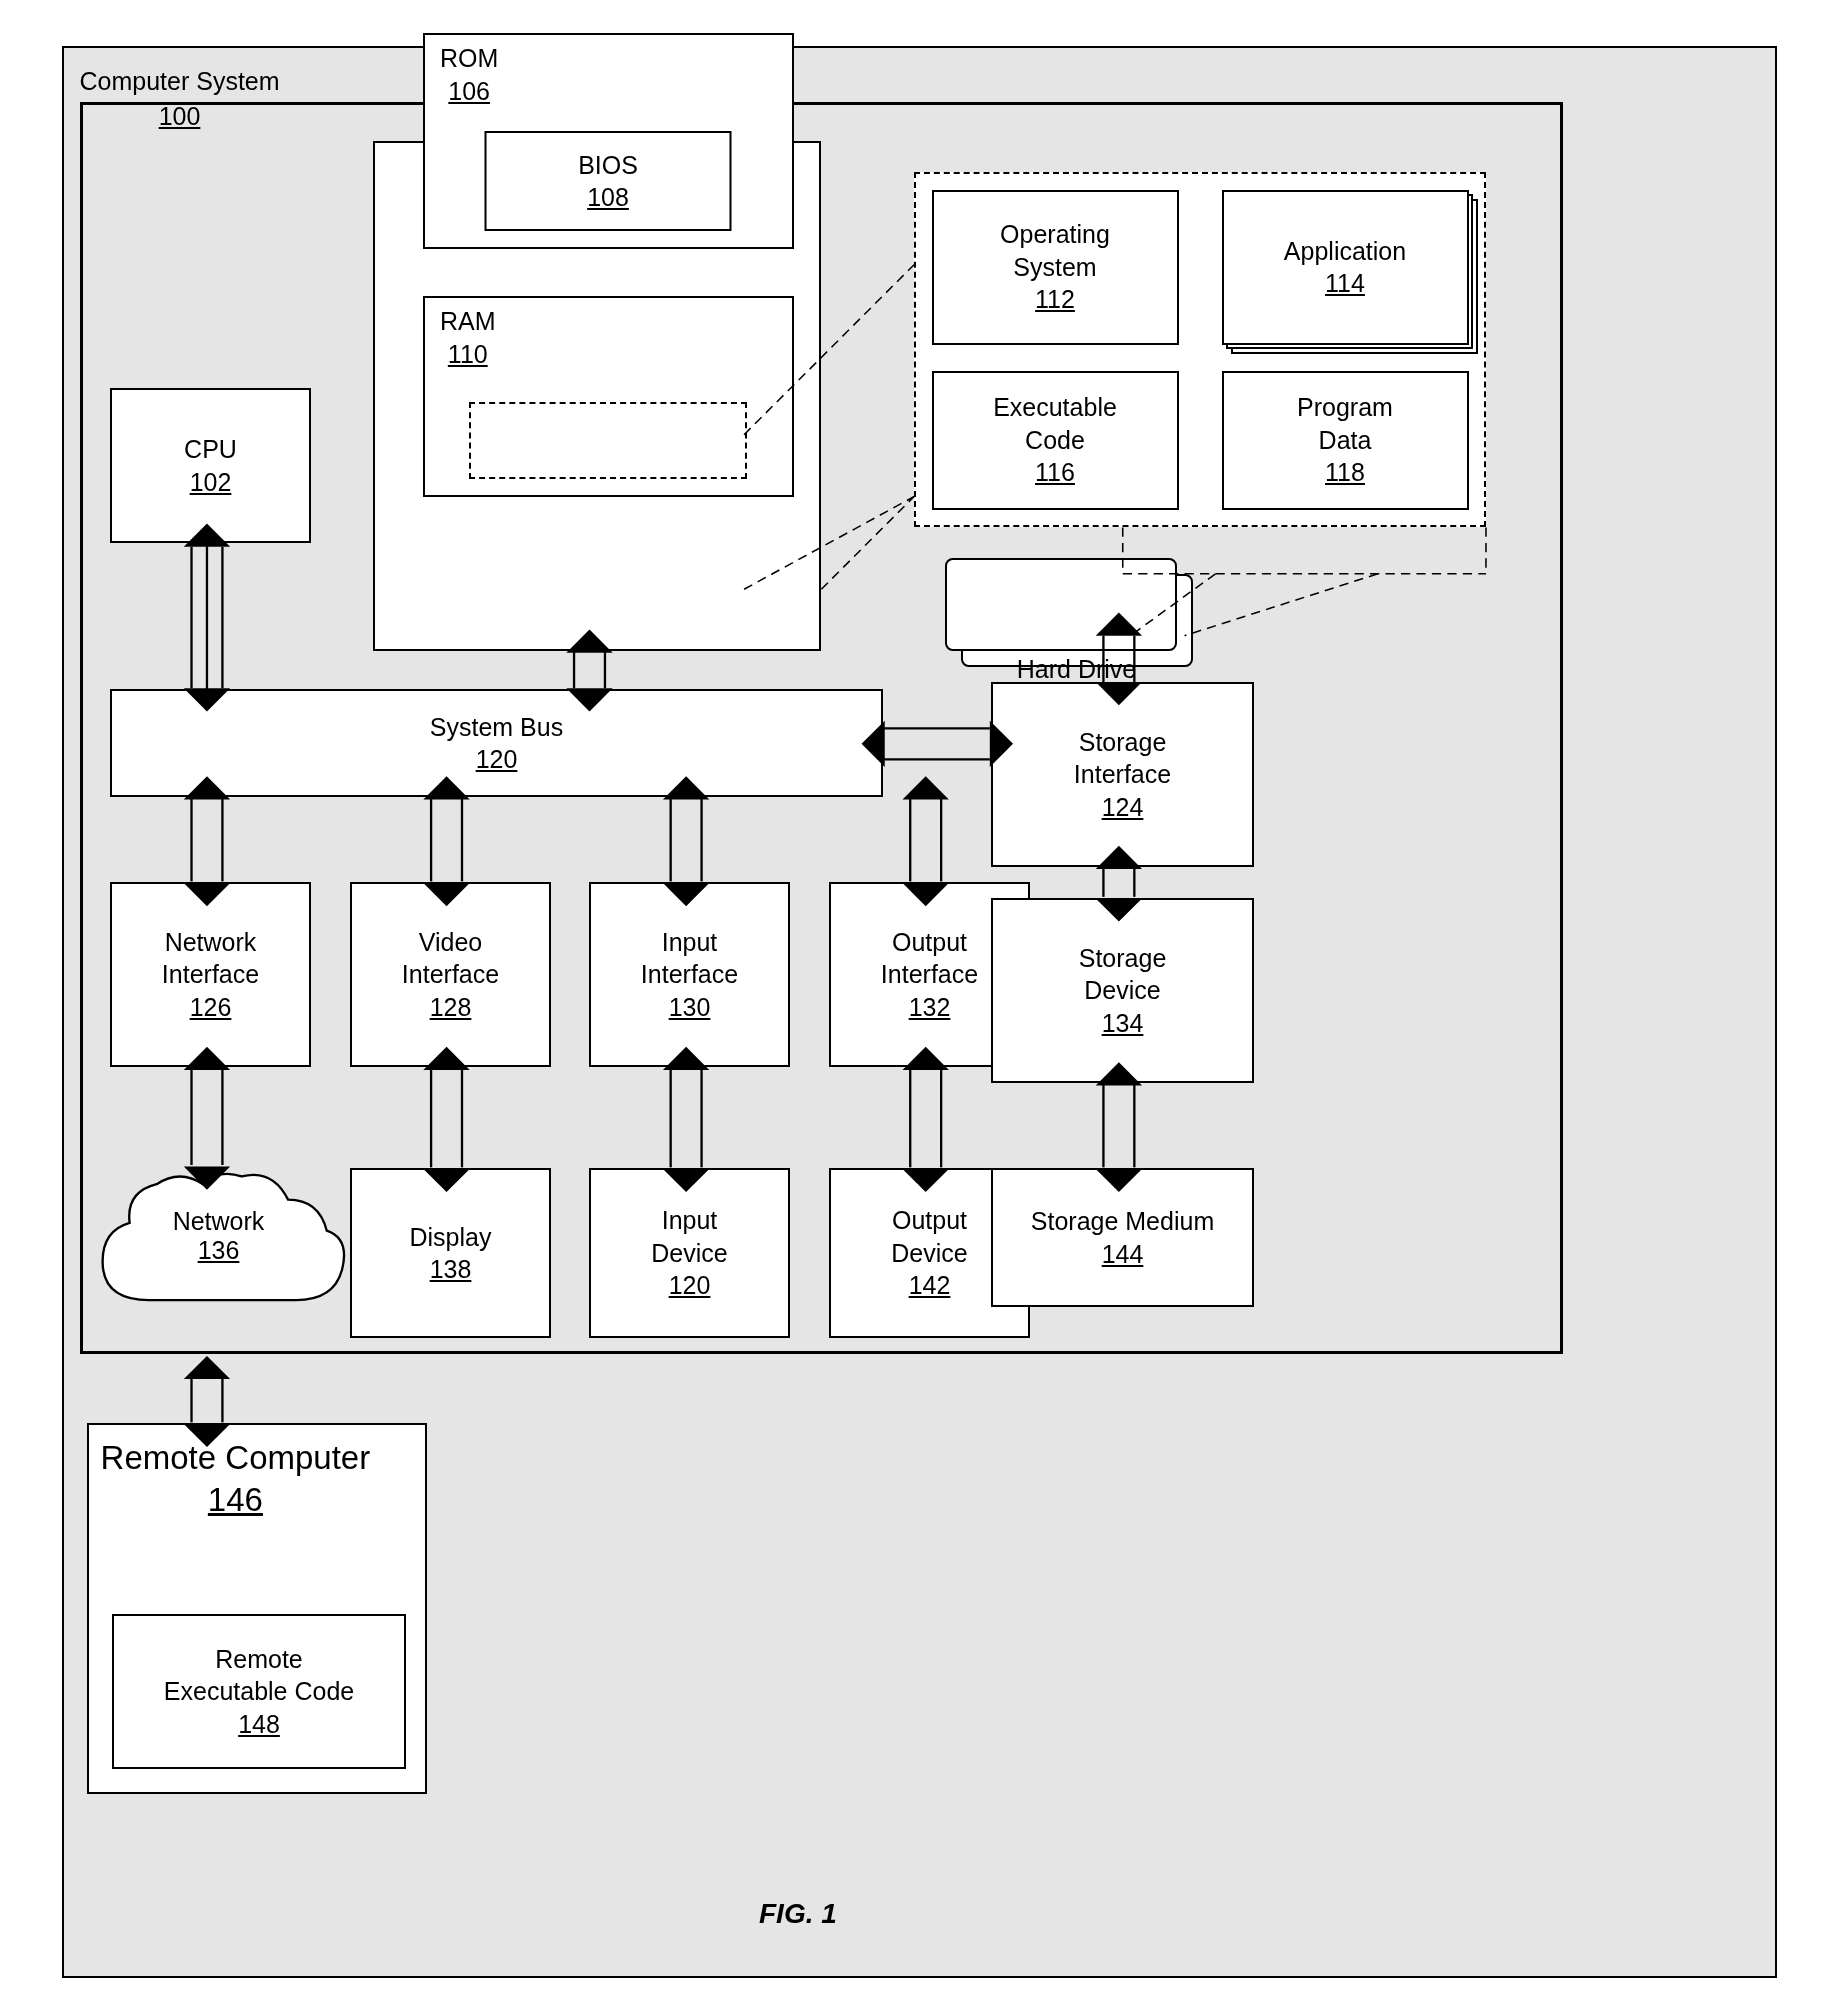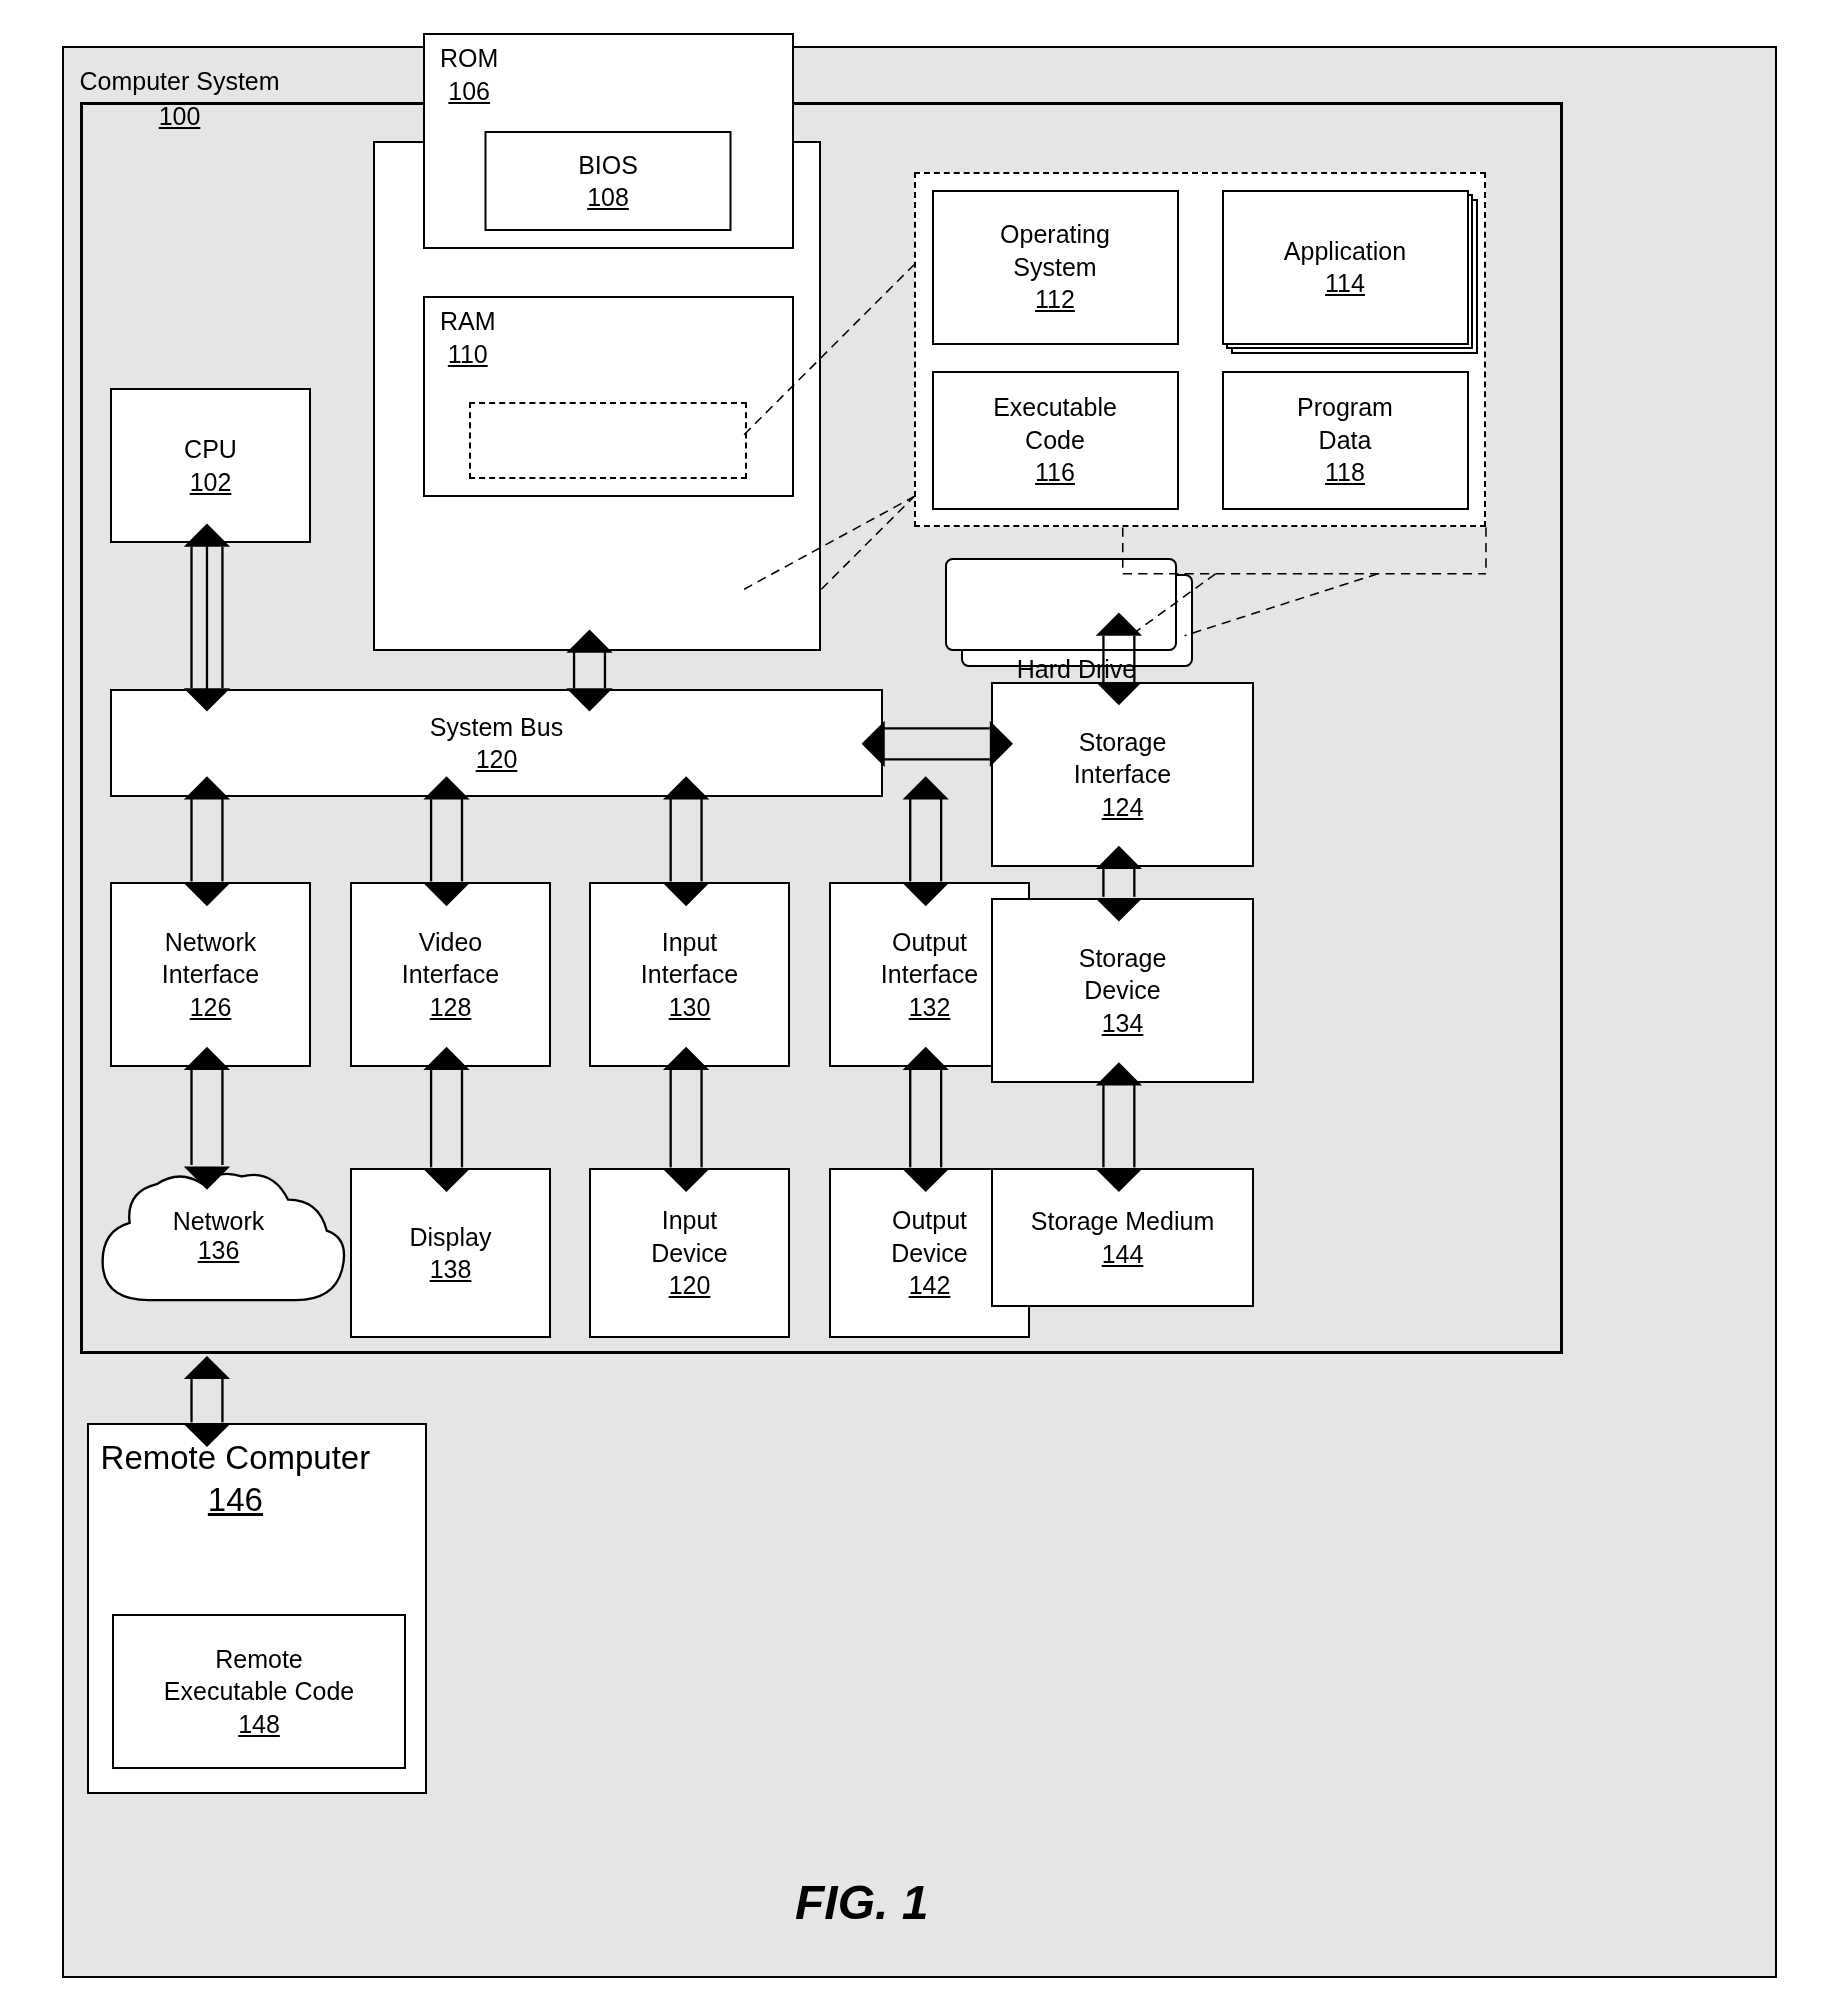--- a/index.html
+++ b/index.html
@@ -199,21 +199,21 @@
       <div style="position:absolute; top:11.6px; left:11.6px; font-size:33px; text-align:center;">
         Remote Computer<br><span class="label-underline">146</span>
       </div>
 
       <div class="box" style="position:absolute; bottom:23px; left:23px; width:294px; height:155px;">
         <span>Remote<br>Executable Code</span>
         <span class="label-underline">148</span>
       </div>
     </div>
 
-    <div style="position:absolute; bottom:46px; left:695px; font-size:48px; font-weight:bold; font-style:italic;margin-left:36px;">FIG. 1</div>
+    <div style="position:absolute; bottom:46px; left:695px; font-size:28px; font-weight:bold; font-style:italic;">FIG. 1</div>
 
     <svg style="position:absolute; top:0; left:0; width:100%; height:100%; pointer-events:none; overflow:visible;" viewBox="0 0 2214 2494" width="1711" height="1927">
 
       <defs>
         <marker id="arrowhead" markerWidth="10" markerHeight="7" refX="10" refY="3.5" orient="auto">
           <polygon points="0 0, 10 3.5, 0 7" fill="#000"></polygon>
         </marker>
         <marker id="arrowhead-start" markerWidth="10" markerHeight="7" refX="0" refY="3.5" orient="auto">
           <polygon points="10 0, 0 3.5, 10 7" fill="#000"></polygon>
         </marker>

